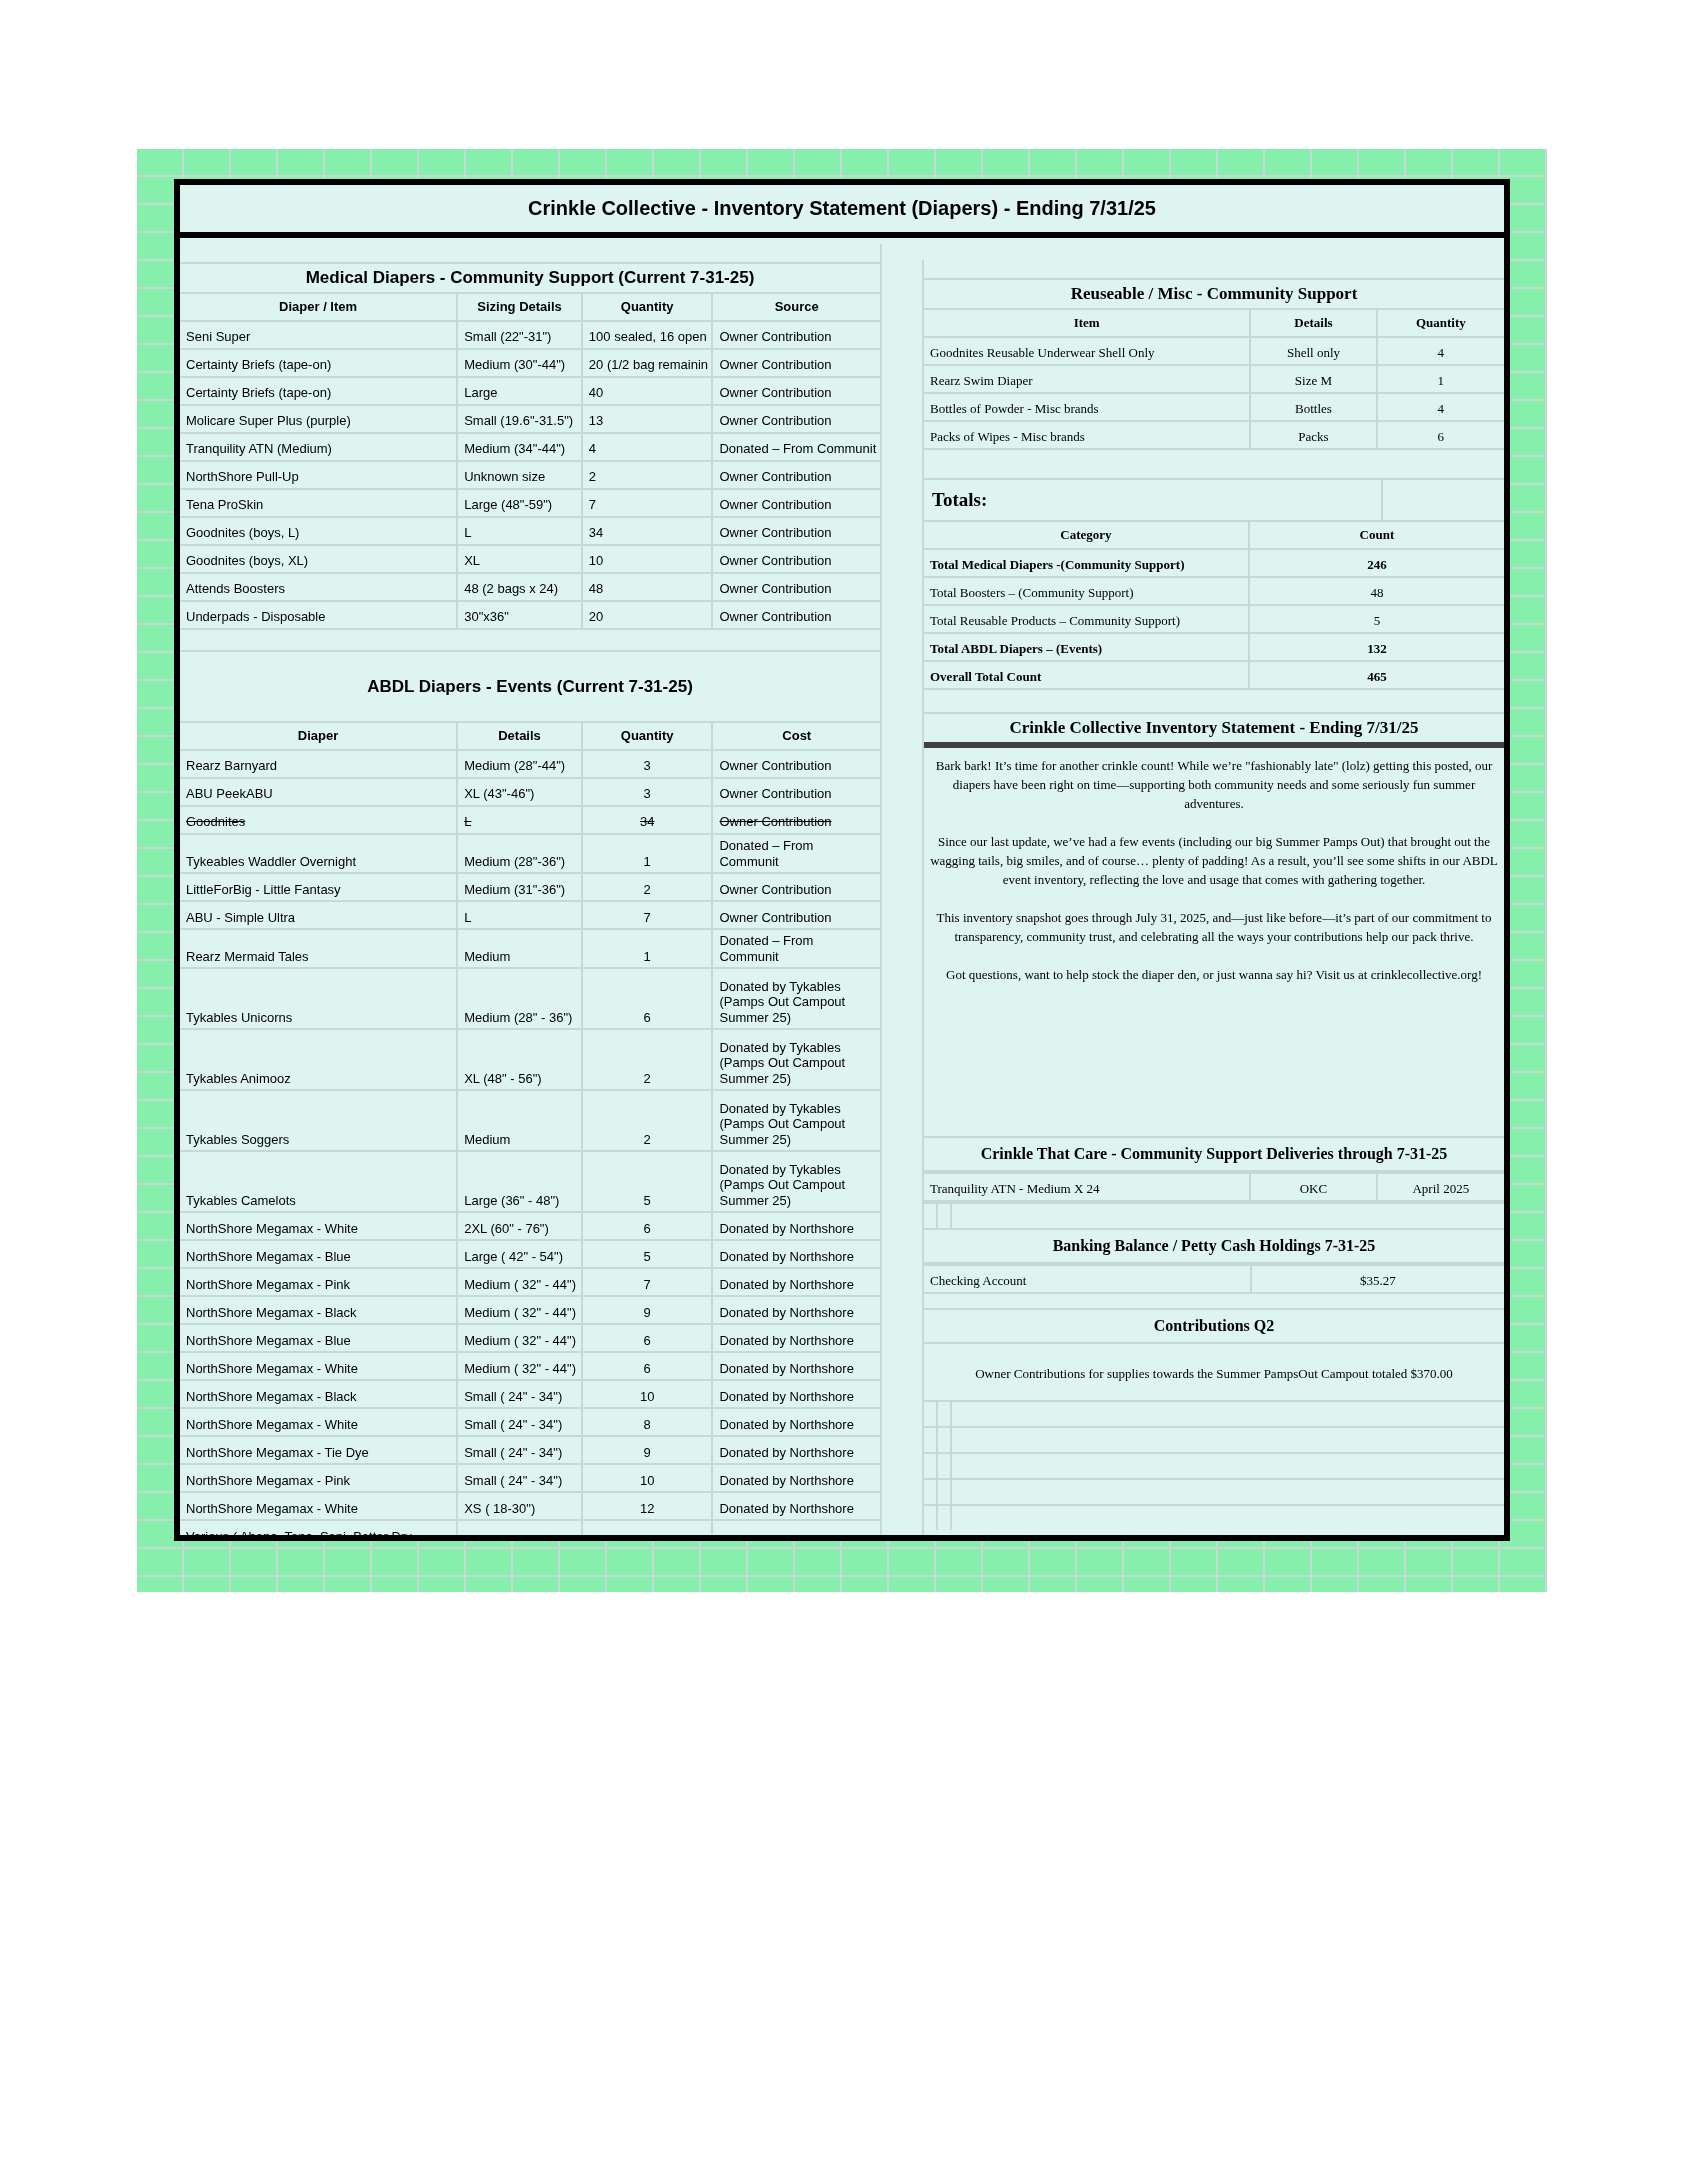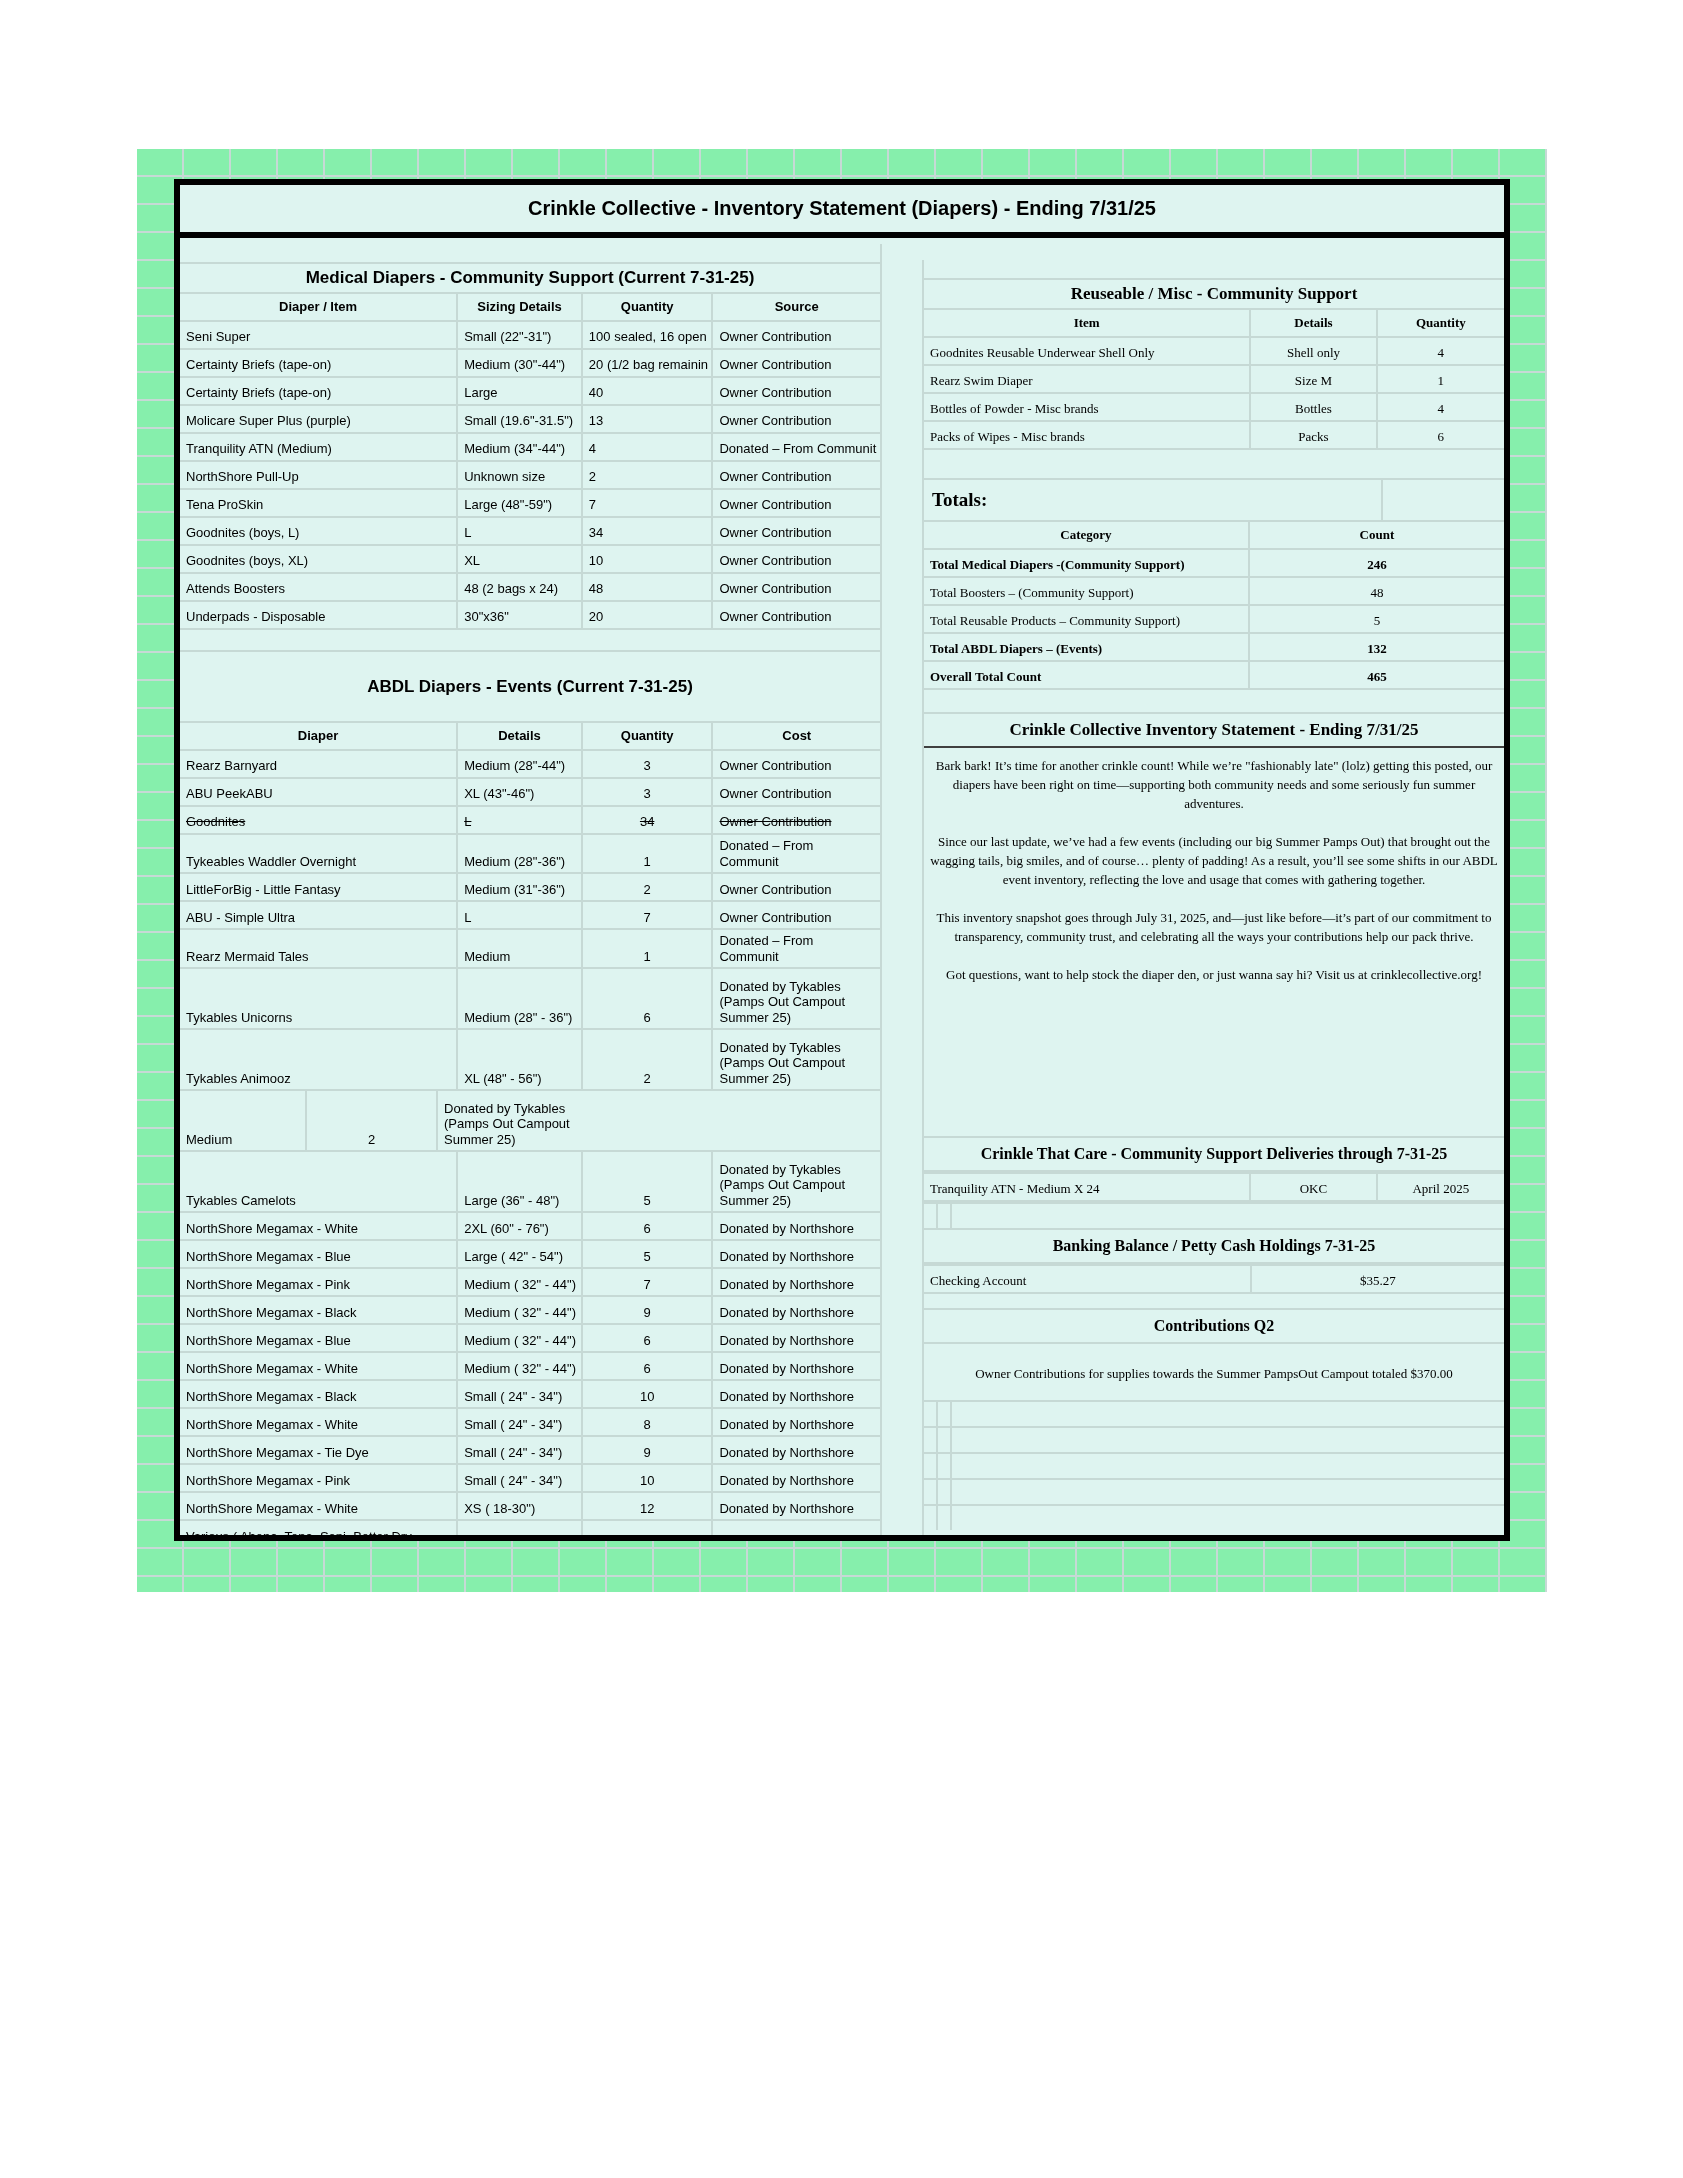--- a/index.html
+++ b/index.html
@@ -41,21 +41,21 @@
   
   .reu .c0{width:327px;} .reu .c1{width:127px; justify-content:center;} .reu .c2{width:129px; justify-content:center;}
   
   .totals-label { display:flex; border-top:2px solid #c6d9d5; height:42px; }
   .totals-label .lab { width:457px; font-weight:bold; font-size:19px; display:flex; align-items:center; padding:0 8px; }
   .totals-label .fill { flex:1; border-left:2px solid #c6d9d5; }
   .tot .c0{width:325px;text-align:center;} .tot .c1{width:257px; justify-content:center;}
   
   .bank .c0{width:327px;} .bank .c1{width:255px; justify-content:center;}
 
-  .statement-title { border-top:2px solid #c6d9d5; border-bottom:2px solid #404040; font-weight:bold; text-align:center; font-size:17px; display:flex; align-items:center; justify-content:center; min-height:36px; }
+  .statement-title { border-top:2px solid #c6d9d5; border-bottom:6px solid #404040; font-weight:bold; text-align:center; font-size:17px; display:flex; align-items:center; justify-content:center; min-height:36px; }
   .statement-body { padding:8px 6px 4px 6px; }
   .statement-body p { font-size:13px; line-height:19px; text-align:center; margin-bottom:19px; }
   .contrib-text { font-size:13px; line-height:19px; text-align:center; padding:8px 4px; min-height:44px; }
 
   .e3 { display:flex; border-top:2px solid #c6d9d5; height:26px; }
   .e3 .cell{ height:100%; }
 </style>
 </head>
 <body>
 
@@ -204,20 +204,21 @@
               <div class="cell c2">6</div>
               <div class="cell c3">Donated by Tykables (Pamps Out Campout Summer 25)</div>
             </div>
             <div class="t-row tall">
               <div class="cell c0">Tykables Animooz</div>
               <div class="cell c1">XL (48" - 56")</div>
               <div class="cell c2">2</div>
               <div class="cell c3">Donated by Tykables (Pamps Out Campout Summer 25)</div>
             </div>
             <div class="t-row tall">
+              <div class="cell c0">Tykables Soggers</div>
               <div class="cell c1">Medium</div>
               <div class="cell c2">2</div>
               <div class="cell c3">Donated by Tykables (Pamps Out Campout Summer 25)</div>
             </div>
             <div class="t-row tall">
               <div class="cell c0">Tykables Camelots</div>
               <div class="cell c1">Large (36" - 48")</div>
               <div class="cell c2">5</div>
               <div class="cell c3">Donated by Tykables (Pamps Out Campout Summer 25)</div>
             </div>

